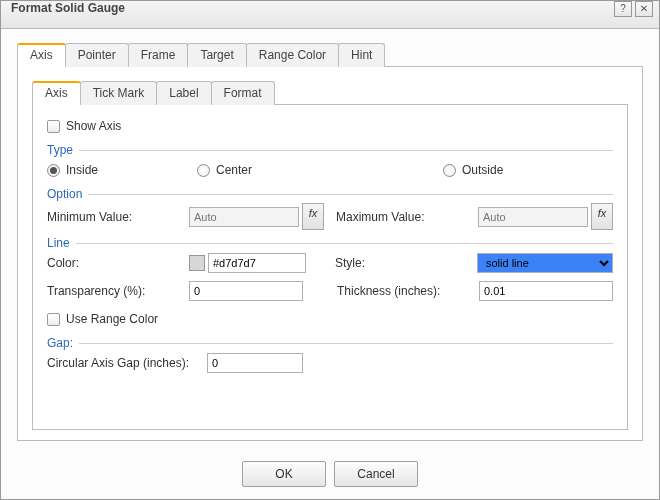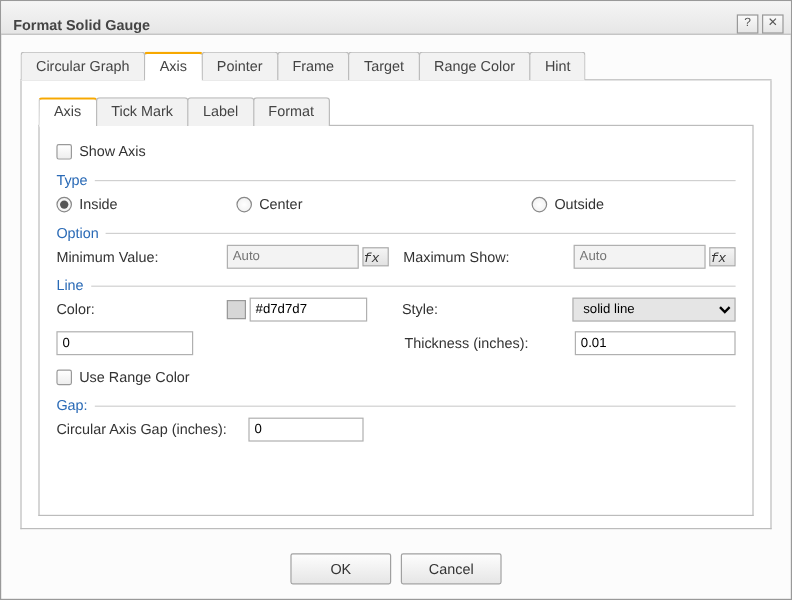--- a/index.html
+++ b/index.html
@@ -14,21 +14,21 @@
     width: 660px;
     height: 500px;
     border: 1px solid #999;
     background: linear-gradient(#f8f8f8, #eeeeee 28px, #fcfcfc 28px, #fcfcfc 100%);
     display: flex;
     flex-direction: column;
   }
   .titlebar {
     height: 28px;
     display: flex;
-    align-items: flex-end;
+    align-items: flex-start;
     padding: 0 6px 0 10px;
     border-bottom: 1px solid #bbb;
     background: linear-gradient(#f5f5f5, #e6e6e6);
   }
   .titlebar .title {
     font-weight: bold;
     color: #444;
     flex: 1;
   }
   .winbtn {
@@ -109,32 +109,31 @@
   .half .lbl { width: 142px; }
   input[type=text], select {
     height: 20px;
     border: 1px solid #b0b0b0;
     padding: 1px 4px;
     font-family: inherit;
     font-size: 11px;
     background: #fff;
   }
   input.gray { background: #f3f3f3; }
-  select { background: #e5e5e5; }
+  select { background: #3b82f6; }
   .fxbtn {
-    width: 22px; height: 16px;
+    width: 22px; height: 27px;
     border: 1px solid #a8a8a8;
     background: linear-gradient(#f5f5f5,#e2e2e2);
     font-style: italic;
     font-size: 11px;
-    text-align: left;
+    text-align: center;
     line-height: 18px;
     cursor: pointer;
     margin-left: 3px;
-    font-family: Liberation Mono, monospace;
   }
   .checkbox {
     width: 13px; height: 13px;
     border: 1px solid #999;
     border-radius: 2px;
     background: linear-gradient(#fff,#eee);
     margin-right: 6px;
     display: inline-block;
     vertical-align: middle;
     cursor: pointer;
@@ -198,21 +197,20 @@
 <div class="dialog">
   <div class="titlebar">
     <span class="title">Format Solid Gauge</span>
     <span class="winbtn">?</span>
     <span class="winbtn">✕</span>
   </div>
 
   <div class="body">
 
     <div class="tabstrip">
-      <div class="tab"><span>Circular Graph</span></div>
       <div class="tab active"><span>Axis</span></div>
       <div class="tab"><span>Pointer</span></div>
       <div class="tab"><span>Frame</span></div>
       <div class="tab"><span>Target</span></div>
       <div class="tab"><span>Range Color</span></div>
       <div class="tab"><span>Hint</span></div>
     </div>
 
     <div class="tabpanel">
 
@@ -254,21 +252,21 @@
             <span class="line"></span>
         </div>
         <div class="row">
           <div class="half">
             <span class="lbl">Minimum Value:</span>
             <input type="text" class="gray" style="width: 110px;" placeholder="Auto">
             <span class="fxbtn">fx</span>
           </div>
           <div style="width:14px"></div>
           <div class="half">
-            <span class="lbl">Maximum Show:</span>
+            <span class="lbl">Maximum Value:</span>
             <input type="text" class="gray" style="width: 110px;" placeholder="Auto">
             <span class="fxbtn">fx</span>
           </div>
         </div>
 
         <div class="group-title">
           <span>Line</span>
             <span class="line"></span>
         </div>
         <div class="row">
@@ -280,20 +278,21 @@
           <div style="width:14px"></div>
           <div class="half">
             <span class="lbl">Style:</span>
             <select style="width:136px">
               <option>solid line</option>
             </select>
           </div>
         </div>
         <div class="row">
           <div class="half">
+            <span class="lbl">Transparency (%):</span>
             <input type="text" style="width: 114px;" value="0">
           </div>
           <div style="width:14px"></div>
           <div class="half">
             <span class="lbl">Thickness (inches):</span>
             <input type="text" style="width: 134px;" value="0.01">
           </div>
         </div>
         <div class="row">
           <span class="checkbox"></span>

